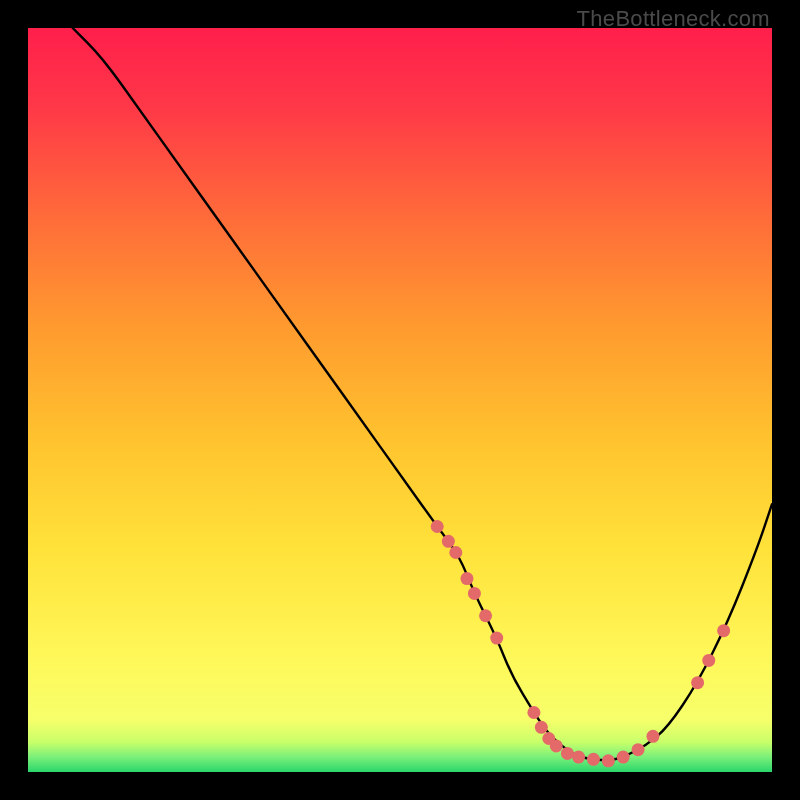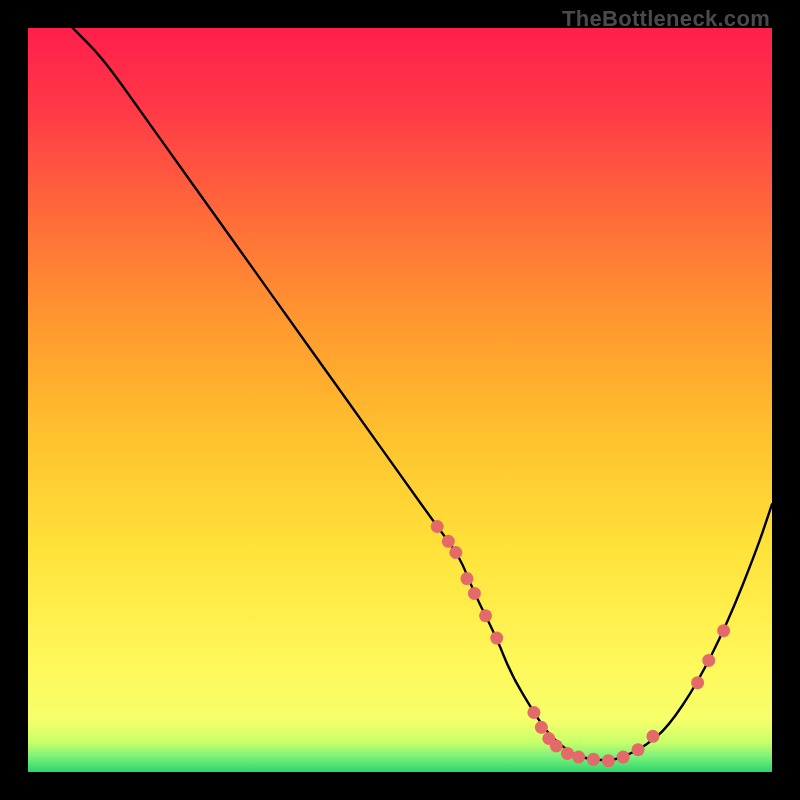--- a/index.html
+++ b/index.html
@@ -25,21 +25,21 @@
     top: 0;
     width: 744px;
     height: 744px;
   }
   .watermark {
     position: absolute;
     top: 6px;
     right: 30px;
     color: #4a4a4a;
     font-size: 22px;
-    font-weight: 700;
+    font-weight: 400;
     letter-spacing: 0.3px;
   }
 </style>
 </head>
 <body>
 
 <div class="frame">
   <svg class="plot-area" viewBox="0 0 744 744" preserveAspectRatio="none">
     <defs>
       <linearGradient id="bg-grad" x1="0" y1="0" x2="0" y2="1">

